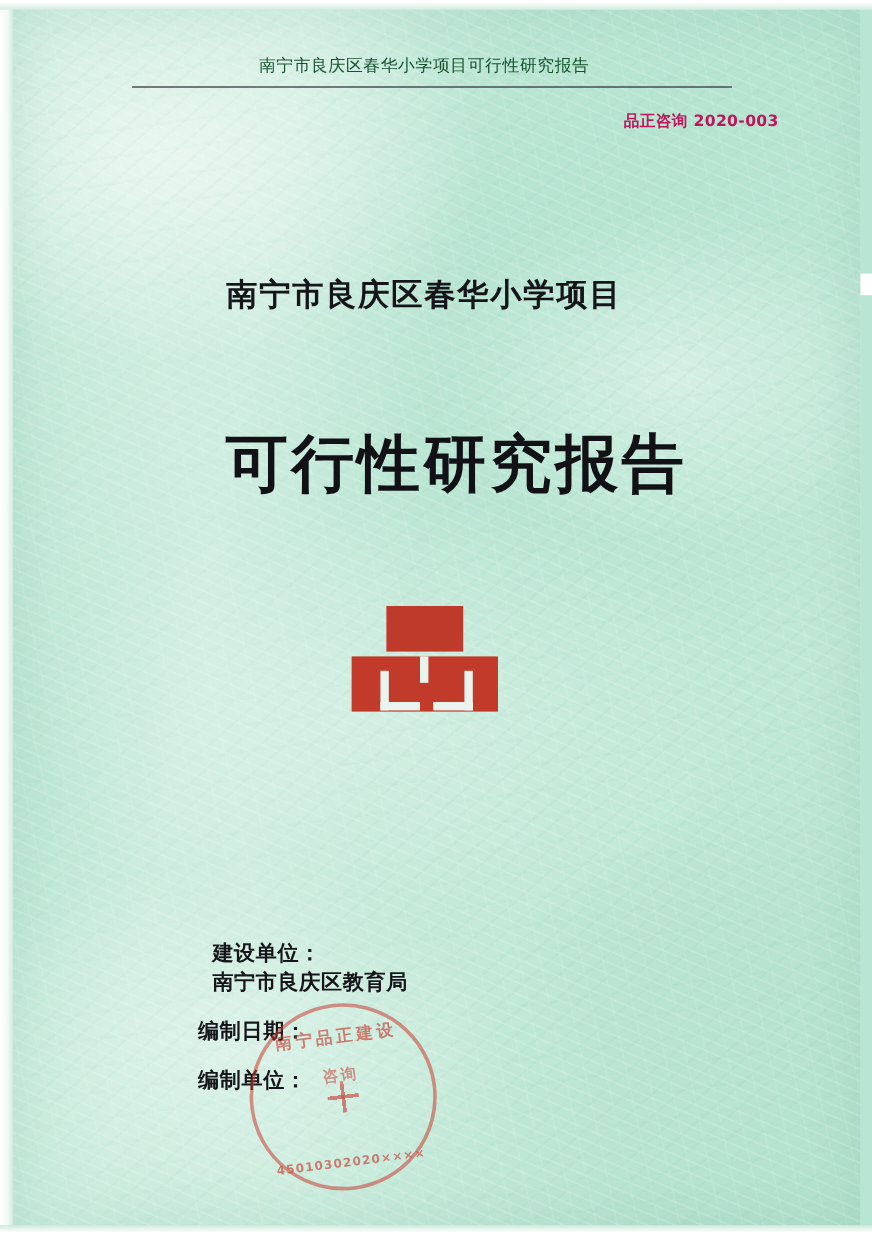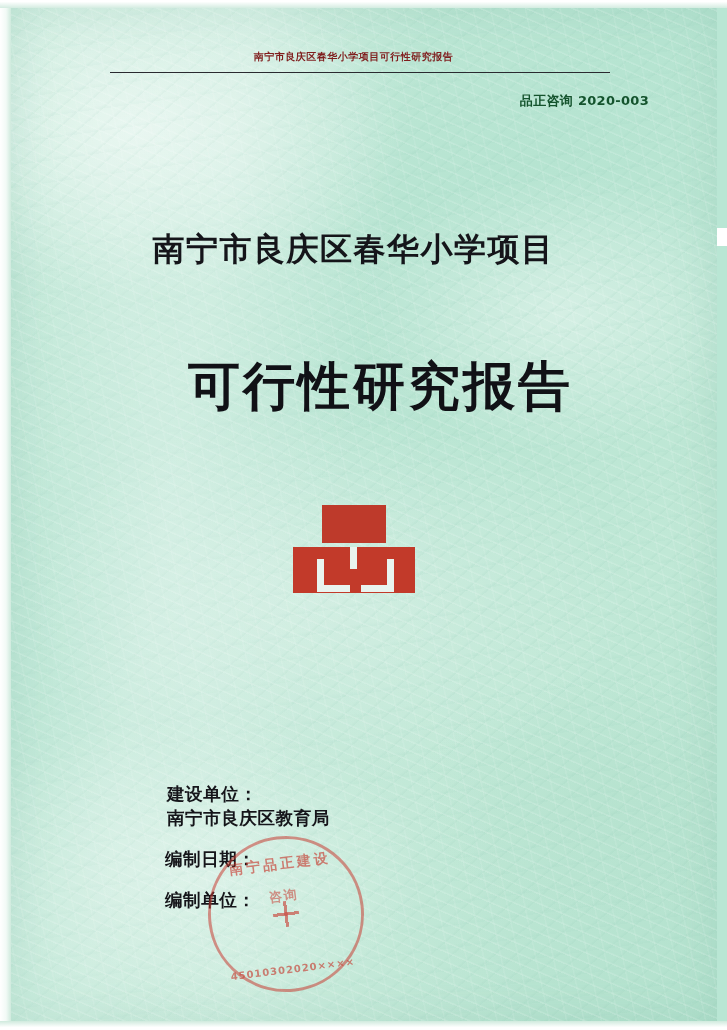--- a/index.html
+++ b/index.html
@@ -90,54 +90,54 @@
   
   .header {
     position: absolute;
     left: 0;
     top: 46px;
     width: 707px;
     text-align: center;
   }
   .header-text {
     display: inline-block;
-    font-size: 10px;
-    font-weight: bold;
+    font-size: 14px;
+    font-weight: normal;
     letter-spacing: 0.5px;
-    color: #7f1d1d;
+    color: #14532d;
     font-family: "DejaVu Sans", sans-serif;
     padding-bottom: 4px;
   }
   .header-rule {
     position: absolute;
     left: 110px;
     top: 72px;
     width: 500px;
     height: 1px;
     background: #2a2a30;
   }
 
   .doc-code {
     position: absolute;
     right: 78px;
     top: 92px;
     font-size: 13px;
     font-weight: bold;
-    color: #14532d;
+    color: #be185d;
     font-family: "DejaVu Sans", sans-serif;
     letter-spacing: 0.3px;
   }
 
   .project-title {
     position: absolute;
     left: 0;
     top: 228px;
     width: 707px;
     text-align: center;
-    font-size: 32px;
+    font-size: 26px;
     font-weight: bold;
     color: #15151a;
     font-family: "DejaVu Sans", sans-serif;
     letter-spacing: 1.5px;
   }
 
   .main-title {
     position: absolute;
     left: 0;
     top: 352px;
@@ -204,21 +204,21 @@
     margin-bottom: 17px;
     font-size: 17.5px;
     font-weight: bold;
     color: #15151a;
     font-family: "DejaVu Sans", sans-serif;
     letter-spacing: 0.6px;
     white-space: nowrap;
     flex-direction: column;
   }
   .info-label { }
-  .info-value { margin-left: 2px; }
+  .info-value { margin-left: 12px; }
 
   
   .seal {
     position: absolute;
     left: 208px;
     top: 836px;
     width: 150px;
     height: 150px;
     border-radius: 50%;
     border: 3px solid rgba(200,55,45,0.62);

